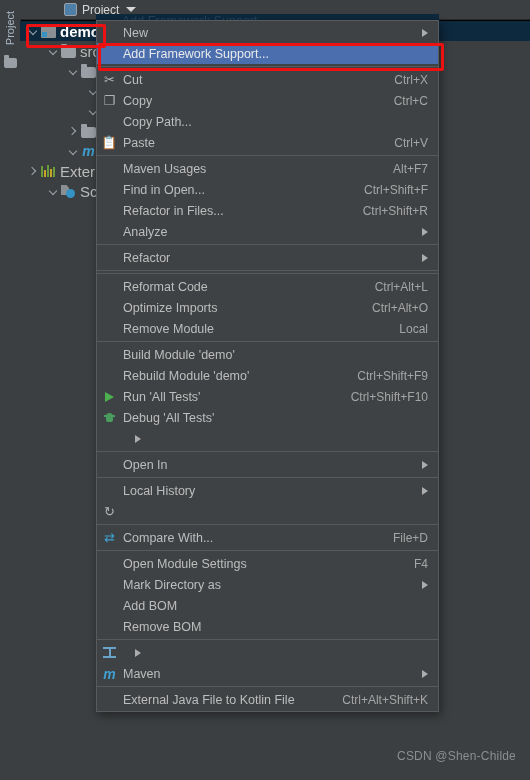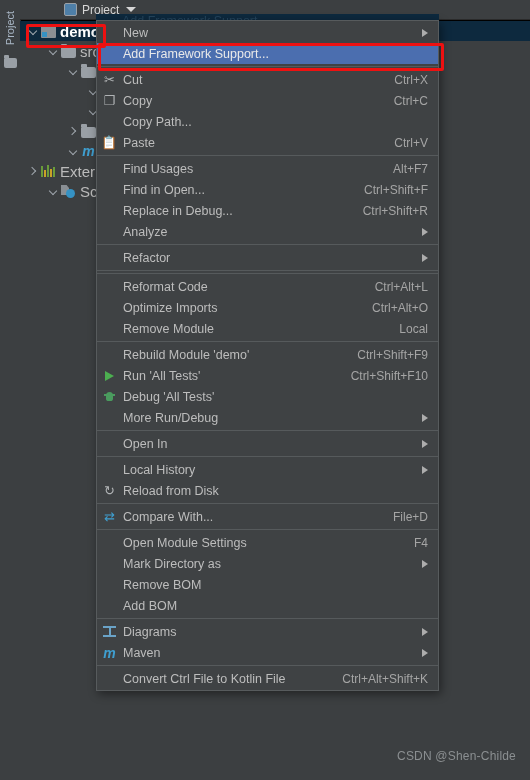--- a/index.html
+++ b/index.html
@@ -472,31 +472,31 @@
       <div class="mi">
         <span class="mi-icon">
           <span class="gly">📋</span>
         </span>
         <span class="mi-label">Paste</span>
         <span class="mi-short">Ctrl+V</span>
       </div>
       <div class="sep"></div>
       <div class="mi">
         <span class="mi-icon"></span>
-        <span class="mi-label">Find Usages</span>
+        <span class="mi-label">Maven Usages</span>
         <span class="mi-short">Alt+F7</span>
       </div>
       <div class="mi">
         <span class="mi-icon"></span>
         <span class="mi-label">Find in Open...</span>
         <span class="mi-short">Ctrl+Shift+F</span>
       </div>
       <div class="mi">
         <span class="mi-icon"></span>
-        <span class="mi-label">Replace in Debug...</span>
+        <span class="mi-label">Refactor in Files...</span>
         <span class="mi-short">Ctrl+Shift+R</span>
       </div>
       <div class="mi">
         <span class="mi-icon"></span>
         <span class="mi-label">Analyze</span>
         <span class="mi-arrow"></span>
       </div>
       <div class="sep"></div>
       <div class="mi">
         <span class="mi-icon"></span>
@@ -516,58 +516,60 @@
         <span class="mi-short">Ctrl+Alt+O</span>
       </div>
       <div class="mi">
         <span class="mi-icon"></span>
         <span class="mi-label">Remove Module</span>
         <span class="mi-short">Local</span>
       </div>
       <div class="sep"></div>
       <div class="mi">
         <span class="mi-icon"></span>
+        <span class="mi-label">Build Module 'demo'</span>
+      </div>
+      <div class="mi">
+        <span class="mi-icon"></span>
         <span class="mi-label">Rebuild Module 'demo'</span>
         <span class="mi-short">Ctrl+Shift+F9</span>
       </div>
       <div class="mi">
         <span class="mi-icon">
           <span class="tri-run"></span>
         </span>
         <span class="mi-label">Run 'All Tests'</span>
         <span class="mi-short">Ctrl+Shift+F10</span>
       </div>
       <div class="mi">
         <span class="mi-icon">
           <span class="bug"></span>
         </span>
         <span class="mi-label">Debug 'All Tests'</span>
       </div>
       <div class="mi">
         <span class="mi-icon"></span>
-        <span class="mi-label">More Run/Debug</span>
         <span class="mi-arrow"></span>
       </div>
       <div class="sep"></div>
       <div class="mi">
         <span class="mi-icon"></span>
         <span class="mi-label">Open In</span>
         <span class="mi-arrow"></span>
       </div>
       <div class="sep"></div>
       <div class="mi">
         <span class="mi-icon"></span>
         <span class="mi-label">Local History</span>
         <span class="mi-arrow"></span>
       </div>
       <div class="mi">
         <span class="mi-icon">
           <span class="gly">↻</span>
         </span>
-        <span class="mi-label">Reload from Disk</span>
       </div>
       <div class="sep"></div>
       <div class="mi">
         <span class="mi-icon">
           <span class="gly gly-blue">⇄</span>
         </span>
         <span class="mi-label">Compare With...</span>
         <span class="mi-short">File+D</span>
       </div>
       <div class="sep"></div>
@@ -576,47 +578,46 @@
         <span class="mi-label">Open Module Settings</span>
         <span class="mi-short">F4</span>
       </div>
       <div class="mi">
         <span class="mi-icon"></span>
         <span class="mi-label">Mark Directory as</span>
         <span class="mi-arrow"></span>
       </div>
       <div class="mi">
         <span class="mi-icon"></span>
+        <span class="mi-label">Add BOM</span>
+      </div>
+      <div class="mi">
+        <span class="mi-icon"></span>
         <span class="mi-label">Remove BOM</span>
-      </div>
-      <div class="mi">
-        <span class="mi-icon"></span>
-        <span class="mi-label">Add BOM</span>
       </div>
       <div class="sep"></div>
       <div class="mi">
         <span class="mi-icon">
           <span class="diagram-ic">
             <i></i>
           </span>
         </span>
-        <span class="mi-label">Diagrams</span>
         <span class="mi-arrow"></span>
       </div>
       <div class="mi">
         <span class="mi-icon">
           <span class="maven-ic">m</span>
         </span>
         <span class="mi-label">Maven</span>
         <span class="mi-arrow"></span>
       </div>
       <div class="sep"></div>
       <div class="mi">
         <span class="mi-icon"></span>
-        <span class="mi-label">Convert Ctrl File to Kotlin File</span>
+        <span class="mi-label">External Java File to Kotlin File</span>
         <span class="mi-short">Ctrl+Alt+Shift+K</span>
       </div>
     </div>
 
   <div class="redbox" style="left:26px;top:24px;width:74px;height:18px;"></div>
   <div class="redbox" style="left:98px;top:43px;width:340px;height:22px;"></div>
 
   <div id="watermark">CSDN @Shen-Childe</div>
 
 </div>

